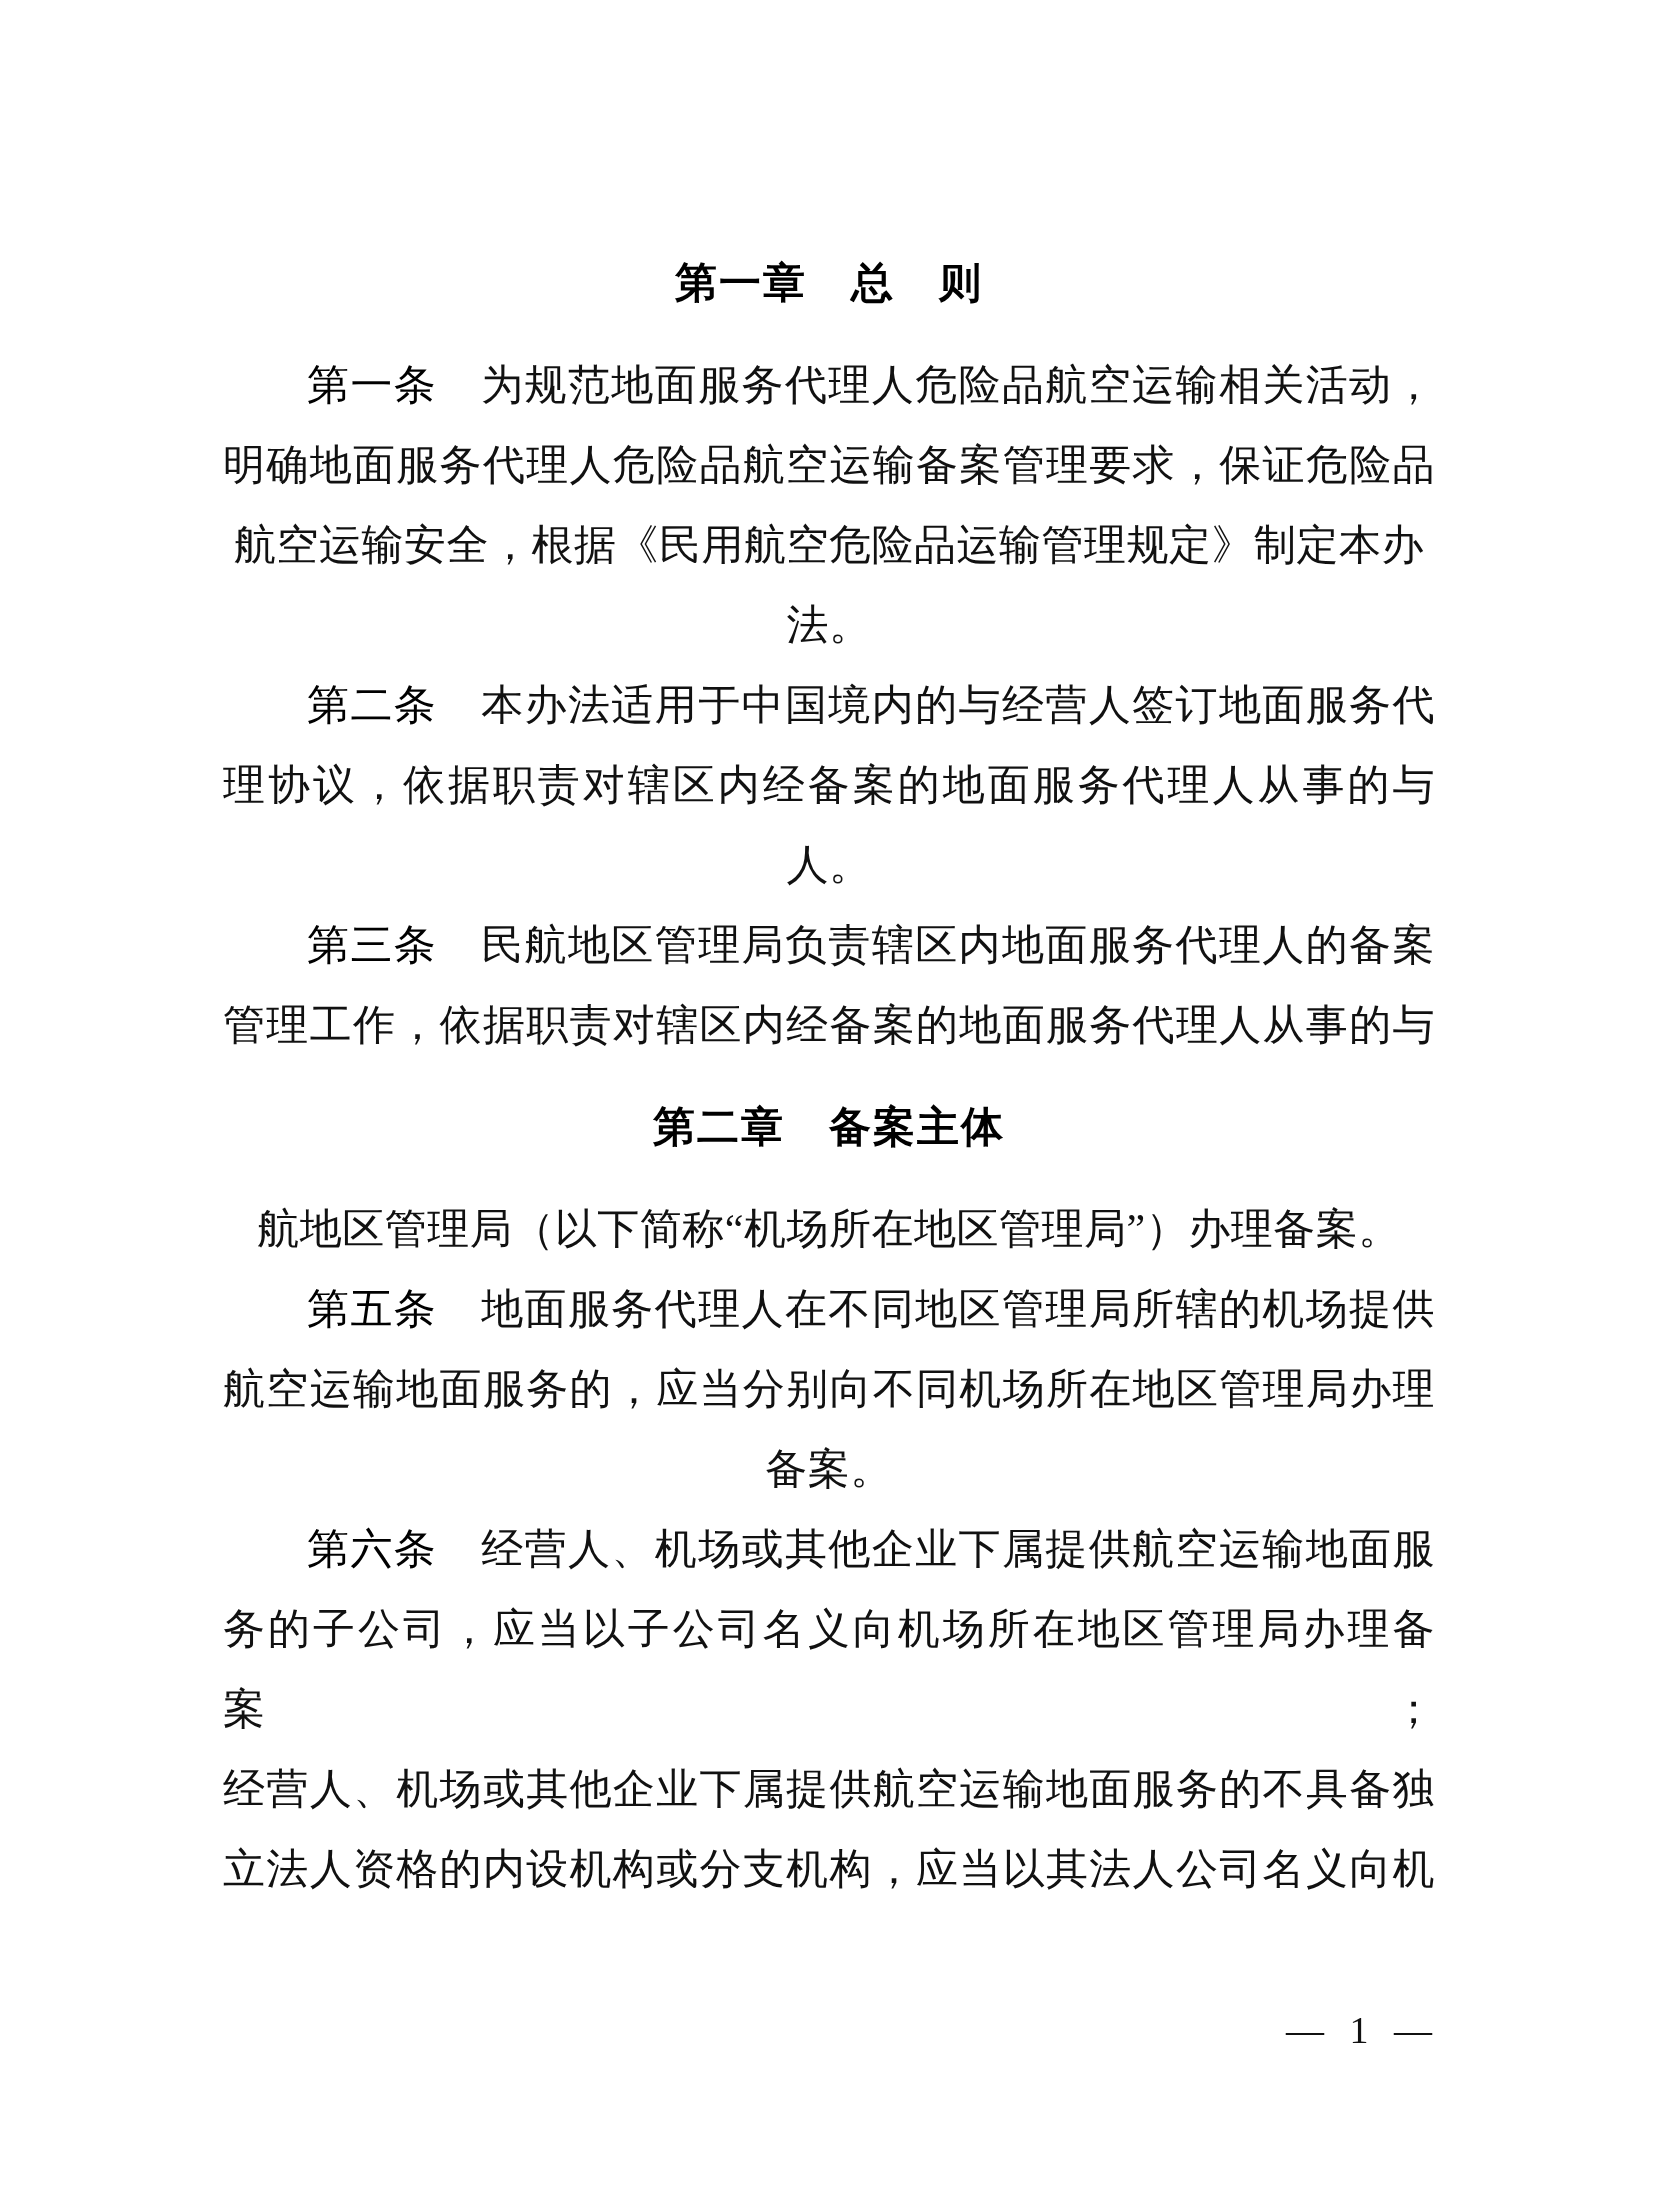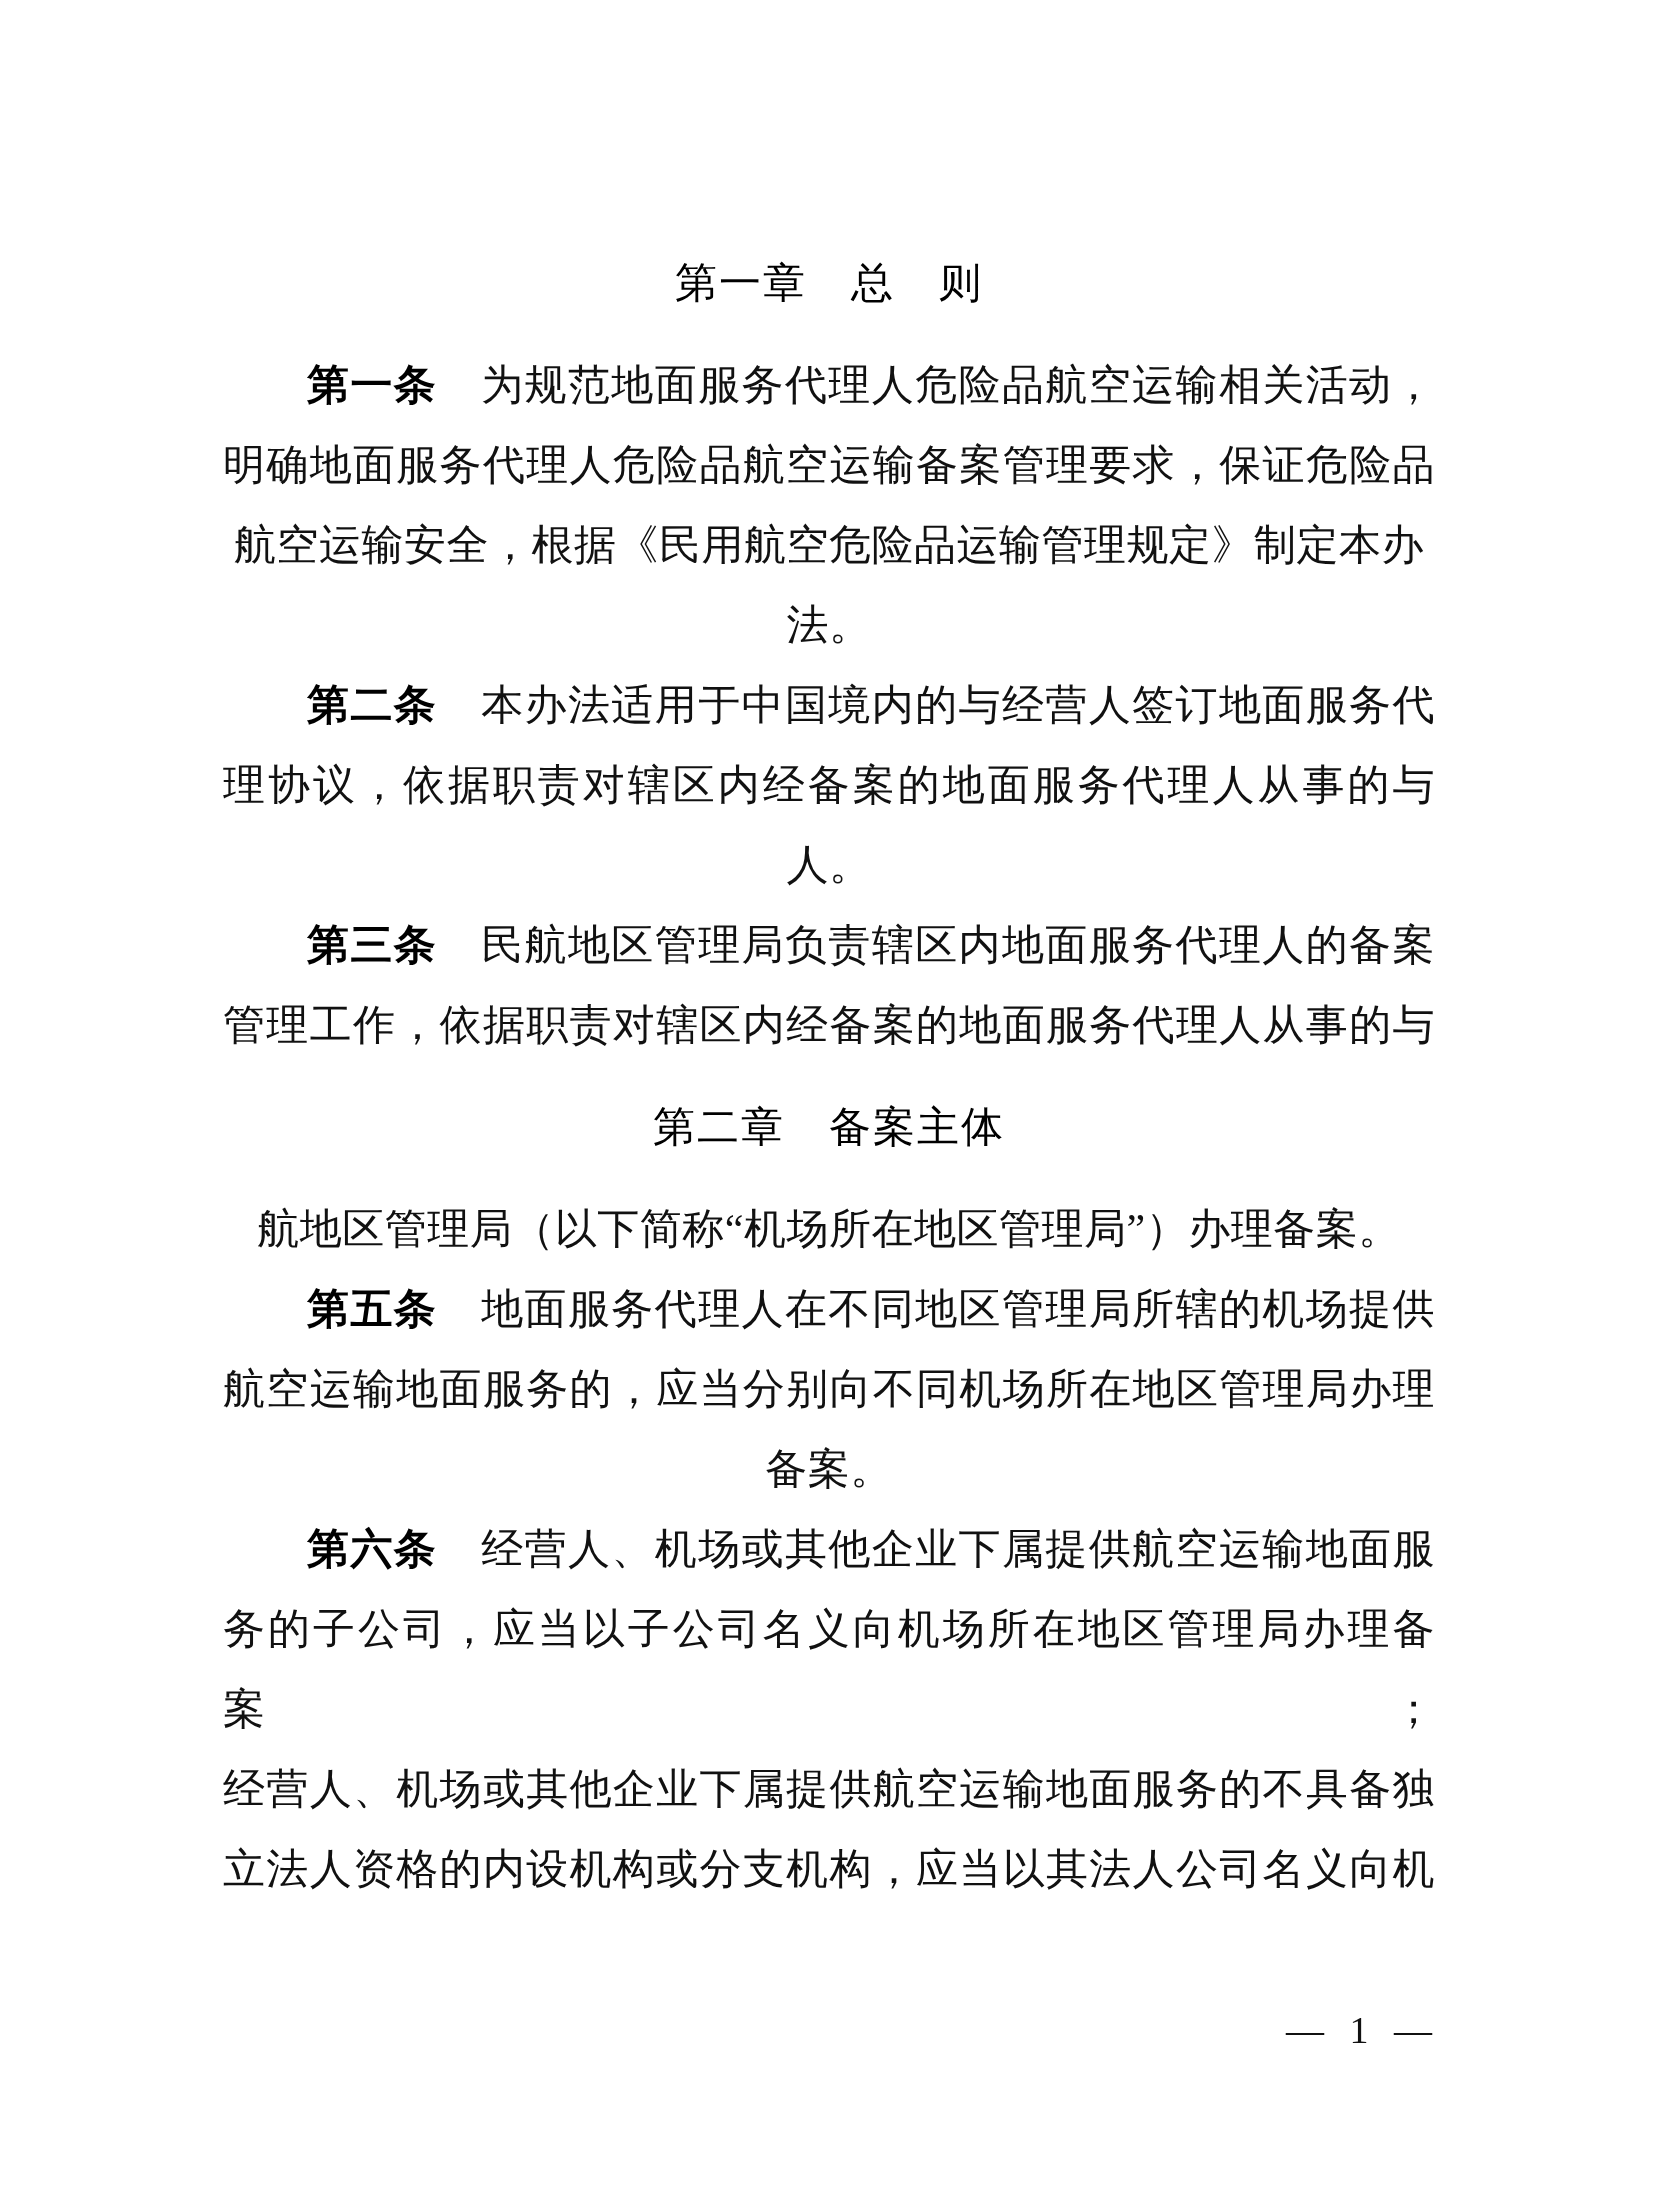--- a/index.html
+++ b/index.html
@@ -18,21 +18,21 @@
   }
   .doc {
     position: absolute;
     left: 223px;
     top: 243px;
     width: 1212px;
   }
   .chapter-title {
     margin: 22px 0;
     font-family: "Liberation Sans", "DejaVu Sans", sans-serif;
-    font-weight: 400;
+    font-weight: 700;
     font-size: 42px;
     line-height: 80px;
     letter-spacing: 2px;
     text-align: center;
     color: #000000;
   }
   .chapter-title.first-title {
     margin-top: 0;
   }
   .article {
@@ -48,21 +48,21 @@
   }
   .line.first {
     padding-left: 84px;
   }
   .line.last {
     text-align: center;
     text-align-last: auto;
   }
   .article-label {
     font-family: "Liberation Sans", "DejaVu Sans", sans-serif;
-    font-weight: 700;
+    font-weight: 400;
     color: #000000;
     margin-right: 44px;
   }
   .page-number {
     position: absolute;
     top: 2008px;
     right: 229px;
     font-size: 38px;
     line-height: 44px;
     letter-spacing: 3px;

